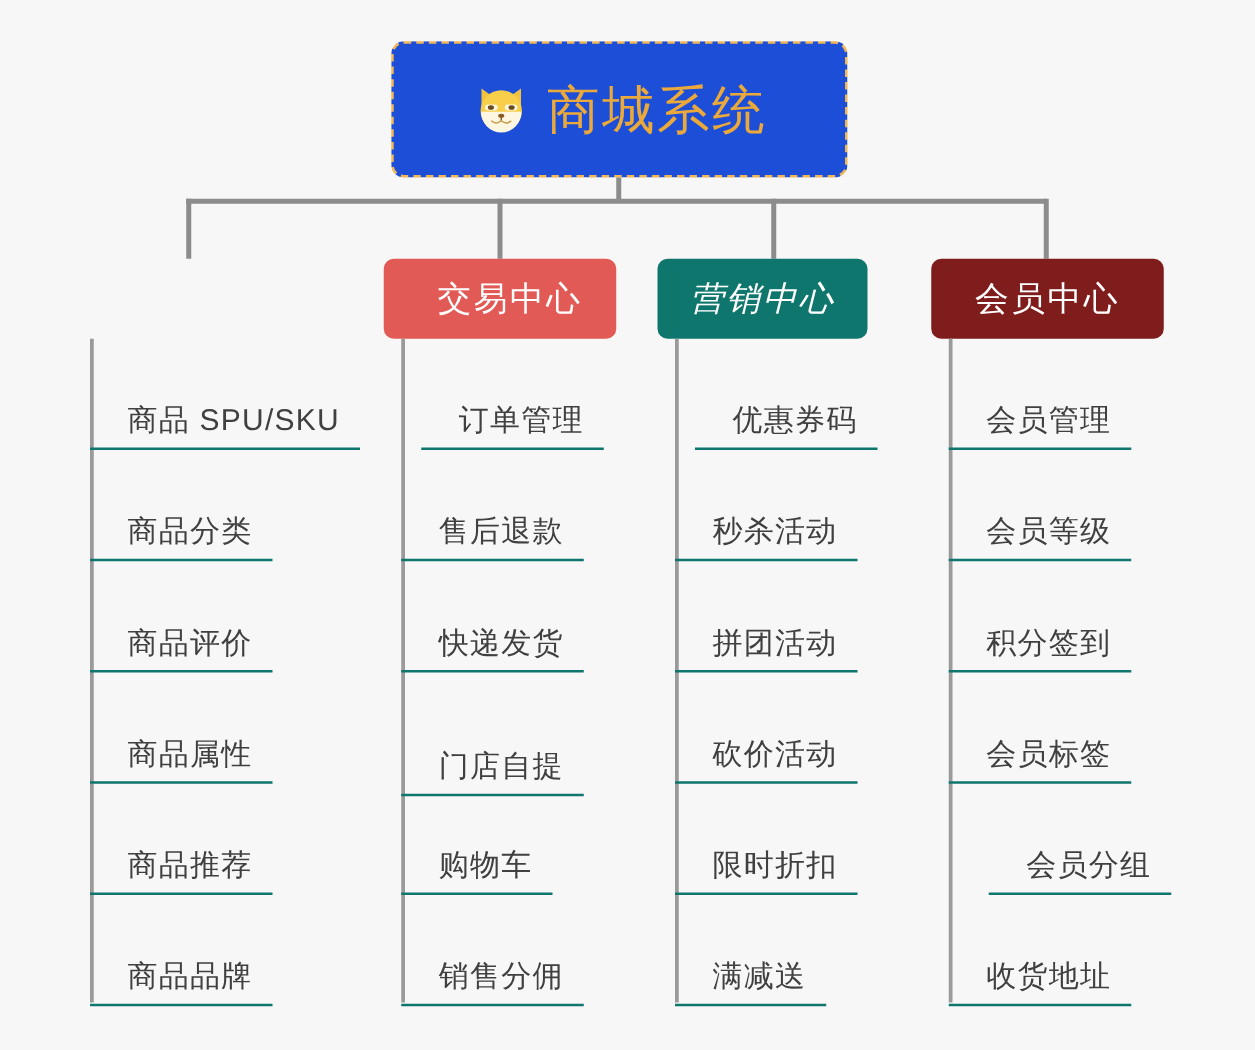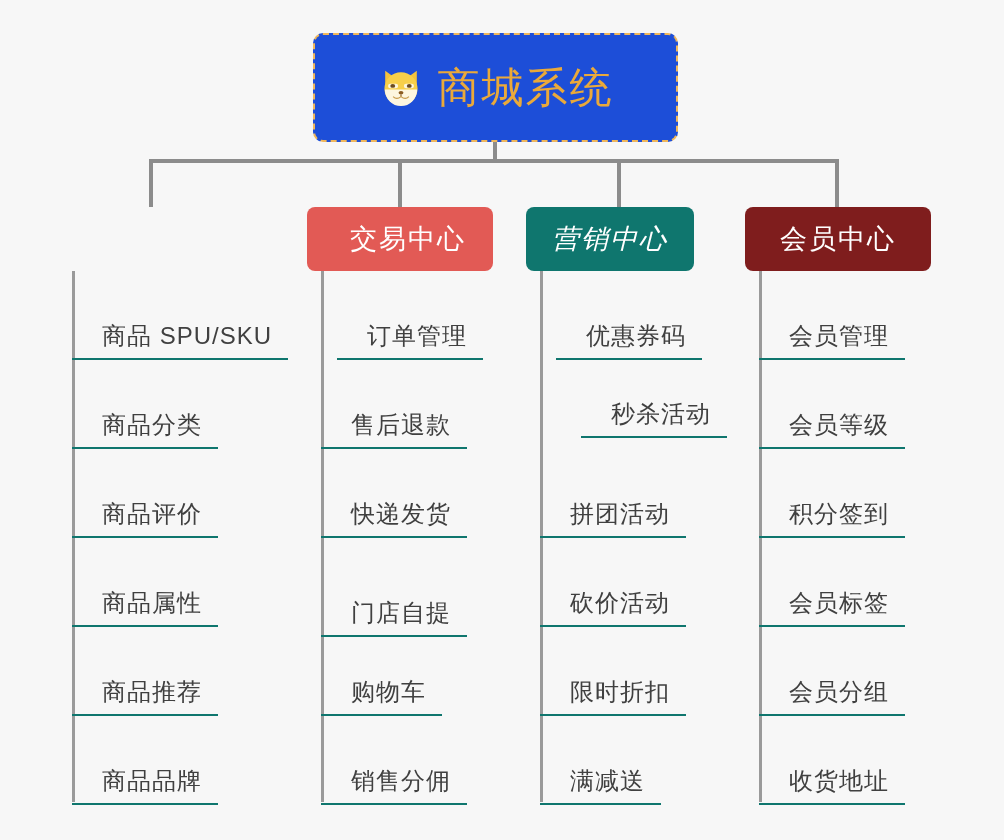--- a/index.html
+++ b/index.html
@@ -192,21 +192,21 @@
     <div class="leaf" style="top:445px;">
       <span class="leaf-inner">销售分佣</span>
     </div>
   </div>
 
   <div class="branch-col" style="left:540px;">
     <div class="spine" style="height:531px;"></div>
     <div class="leaf" style="top:0px;margin-left:16px;">
       <span class="leaf-inner">优惠券码</span>
     </div>
-    <div class="leaf" style="top:78px;margin-left:41px;">
+    <div class="leaf" style="top:89px;">
       <span class="leaf-inner">秒杀活动</span>
     </div>
     <div class="leaf" style="top:178px;justify-content:flex-end;">
       <span class="leaf-inner">拼团活动</span>
     </div>
     <div class="leaf" style="top:267px;">
       <span class="leaf-inner">砍价活动</span>
     </div>
     <div class="leaf" style="top:356px;">
       <span class="leaf-inner">限时折扣</span>
@@ -223,21 +223,21 @@
     </div>
     <div class="leaf" style="top:89px;">
       <span class="leaf-inner">会员等级</span>
     </div>
     <div class="leaf" style="top:178px;">
       <span class="leaf-inner">积分签到</span>
     </div>
     <div class="leaf" style="top:267px;">
       <span class="leaf-inner">会员标签</span>
     </div>
-    <div class="leaf" style="top:356px;">
+    <div class="leaf" style="top:356px;padding-left:32px;">
       <span class="leaf-inner">会员分组</span>
     </div>
     <div class="leaf" style="top:445px;">
       <span class="leaf-inner">收货地址</span>
     </div>
   </div>
 
 </div>
 
 </body></html>

